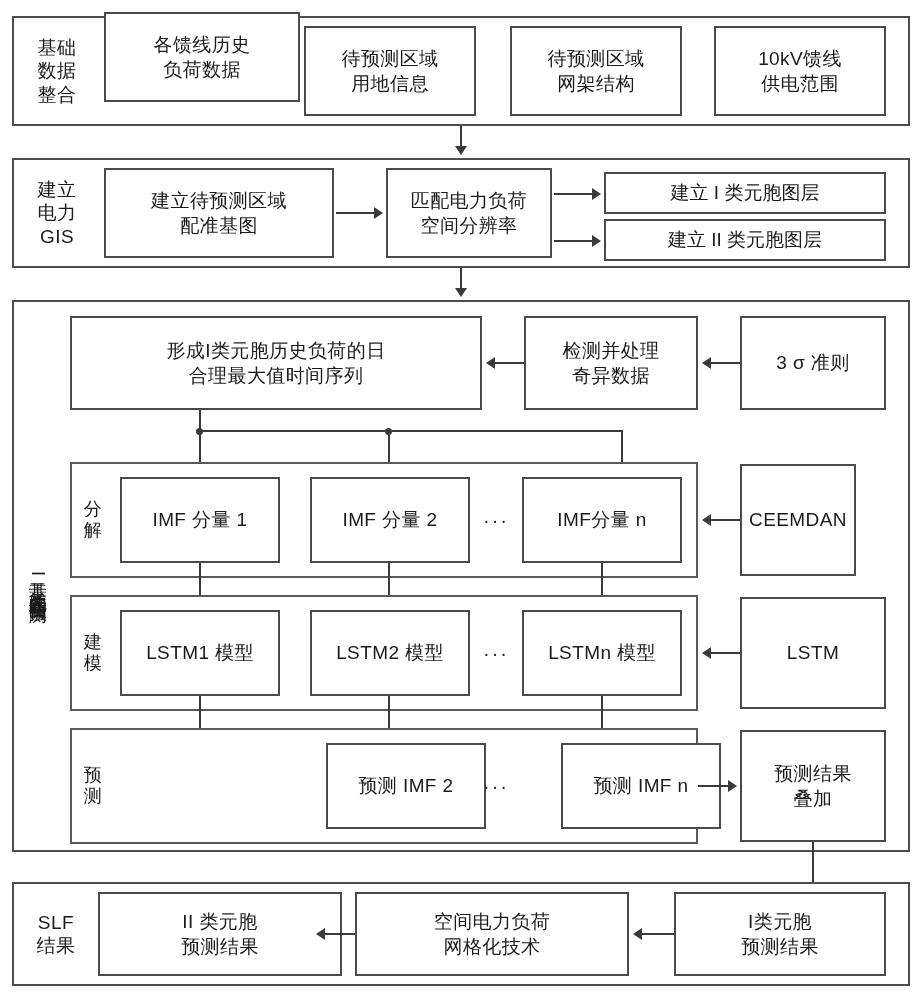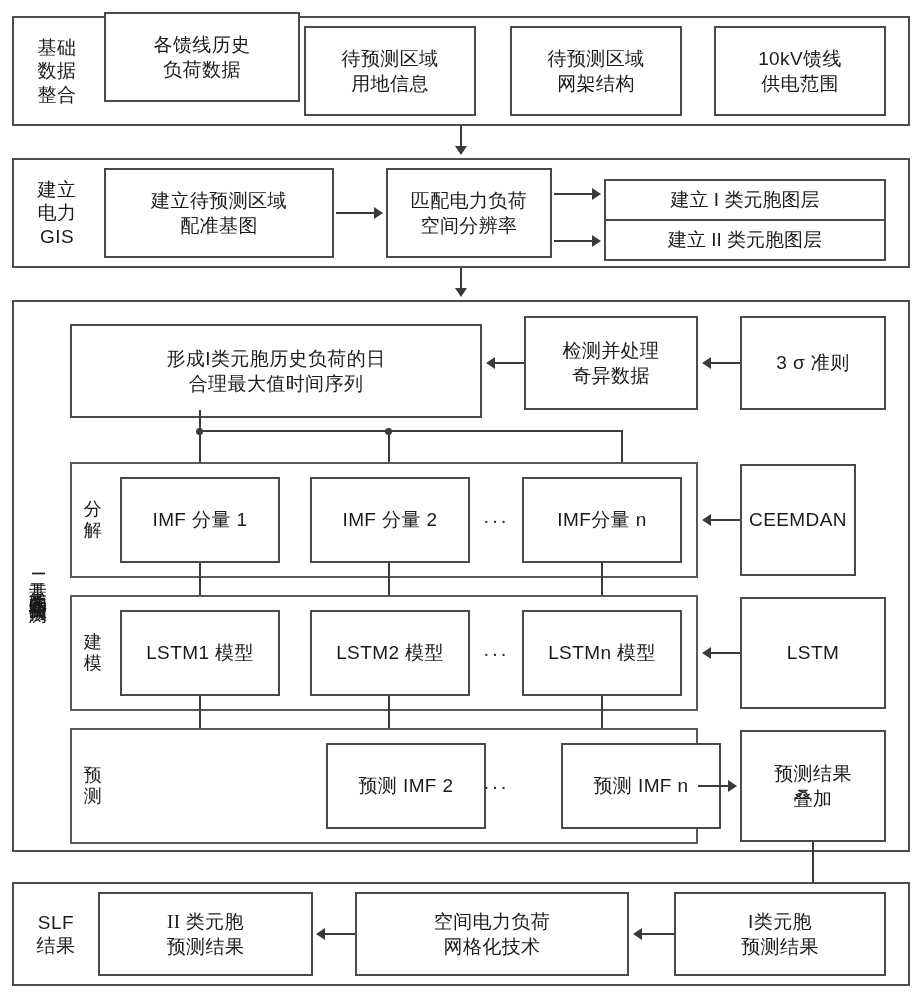--- a/index.html
+++ b/index.html
@@ -196,32 +196,32 @@
       <div>空间分辨率</div>
     </div>
   </div>
 
   <div class="ln-h" style="left:554px; top:193px; width:40px;"></div>
   <div class="arrow-r" style="left:592px; top:188px;"></div>
 
   <div class="ln-h" style="left:554px; top:240px; width:40px;"></div>
   <div class="arrow-r" style="left:592px; top:235px;"></div>
 
-  <div class="box tight" style="left:604px; top:172px; width:282px; height:42px;margin-top:7px;">建立 I 类元胞图层</div>
+  <div class="box tight" style="left:604px; top:172px; width:282px; height:42px;">建立 I 类元胞图层</div>
 
   <div class="box tight" style="left:604px; top:219px; width:282px; height:42px;">建立 II 类元胞图层</div>
 
   <div class="ln-v" style="left:460px; top:268px; height:22px;"></div>
   <div class="arrow-d" style="left:455px; top:288px;"></div>
 
   <div class="grp" style="left:12px; top:300px; width:898px; height:552px;"></div>
 
   <div class="vertlabel" style="left:20px; top:330px; width:34px; height:500px;">基于I类元胞的空间负荷预测</div>
 
-  <div class="box" style="left:70px; top:324px; width:412px; height:94px;align-items:center;">
+  <div class="box" style="left:70px; top:316px; width:412px; height:94px;align-items:center;">
     <div>
       <div>形成I类元胞历史负荷的日</div>
       <div>合理最大值时间序列</div>
     </div>
   </div>
 
   <div class="arrow-l" style="left:486px; top:357px;"></div>
   <div class="ln-h" style="left:495px; top:362px; width:29px;"></div>
 
   <div class="box" style="left:524px; top:316px; width:174px; height:94px;">
@@ -323,21 +323,21 @@
 
   <div class="grp" style="left:12px; top:882px; width:898px; height:104px;"></div>
 
   <div class="sidelabel" style="left:20px; top:892px; width:72px; height:84px;">
     <div>
       <div>SLF</div>
       <div>结果</div>
     </div>
   </div>
 
-  <div class="box" style="left:98px; top:892px; width:215px; height:84px;font-family:Liberation Serif, serif;">
+  <div class="box" style="left:98px; top:892px; width:244px; height:84px;">
     <div>
       <div>II 类元胞</div>
       <div>预测结果</div>
     </div>
   </div>
 
   <div class="arrow-l" style="left:316px; top:928px;"></div>
   <div class="ln-h" style="left:325px; top:933px; width:30px;"></div>
 
   <div class="box" style="left:355px; top:892px; width:274px; height:84px;">

